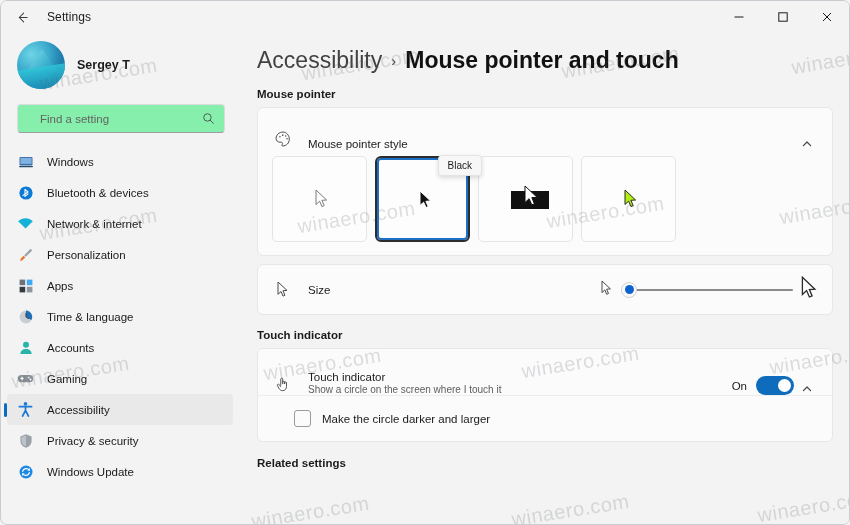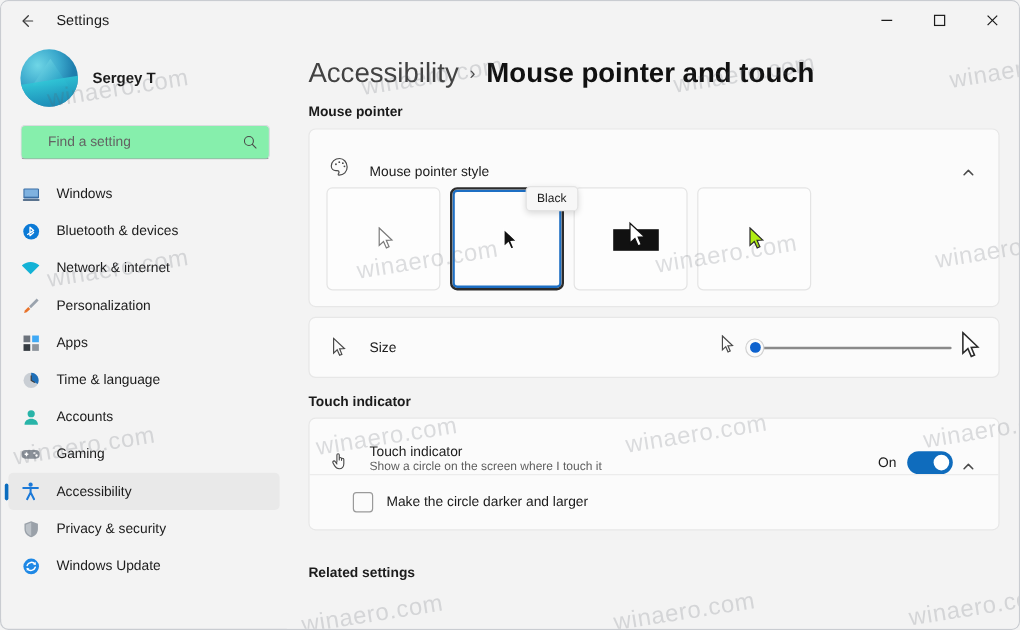--- a/index.html
+++ b/index.html
@@ -546,21 +546,21 @@
             </svg>
         </span>
       </div>
       <div class="card-sep"></div>
       <div class="check-row">
         <span class="checkbox"></span>
         <span class="check-label">Make the circle darker and larger</span>
       </div>
     </div>
 
-    <div class="section-head" style="margin-top:30px;">Related settings</div>
+    <div class="section-head" style="margin-top:15px;">Related settings</div>
 
   </div>
 
   <div class="wm" style="left:38px; top:62px;">winaero.com</div>
   <div class="wm" style="left:38px; top:212px;">winaero.com</div>
   <div class="wm" style="left:10px; top:360px;">winaero.com</div>
   <div class="wm" style="left:300px; top:52px;">winaero.com</div>
   <div class="wm" style="left:296px; top:205px;">winaero.com</div>
   <div class="wm" style="left:262px; top:352px;">winaero.com</div>
   <div class="wm" style="left:250px; top:500px;">winaero.com</div>

